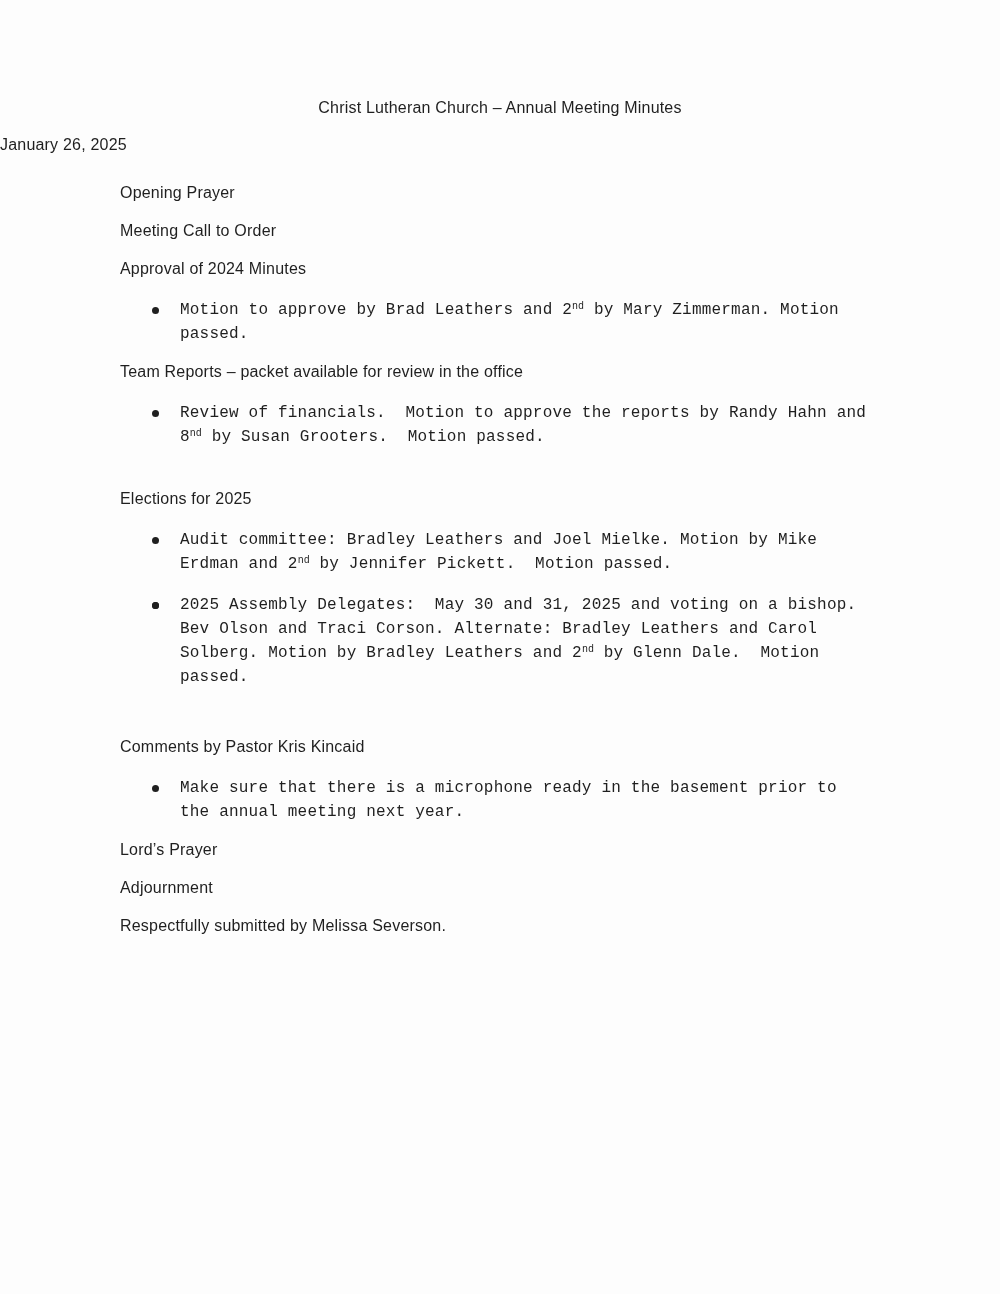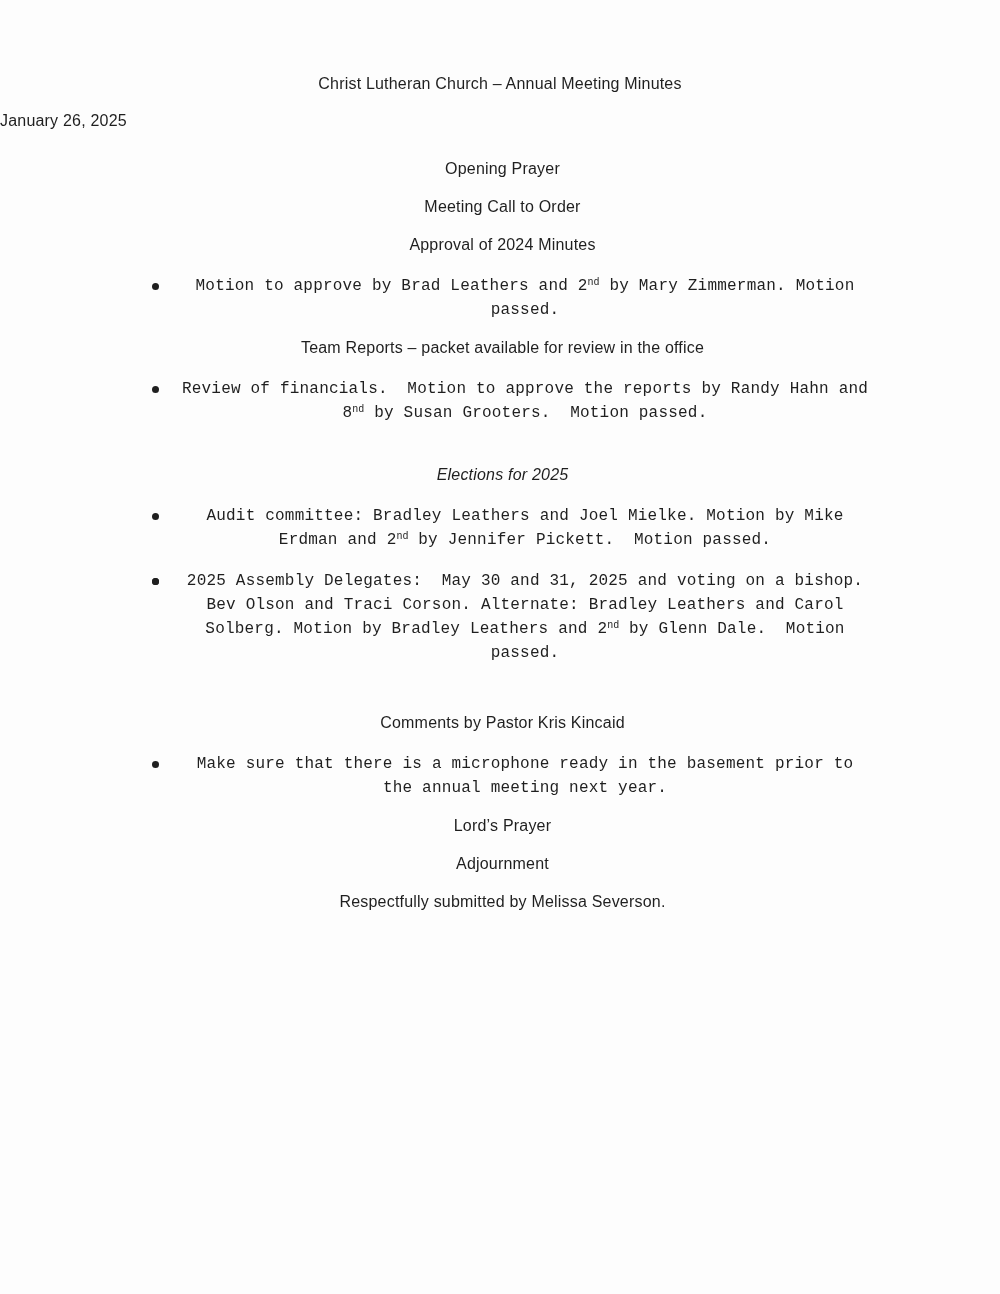--- a/index.html
+++ b/index.html
@@ -16,48 +16,47 @@
   }
   .page {
     position: relative;
     width: 1000px;
     height: 1294px;
     background: #fdfdfd;
     overflow: hidden;
     box-sizing: border-box;
   }
   .doc-title {
-    padding-top: 72px;
+    padding-top: 96px;
     text-align: center;
     font-size: 16px;
     line-height: 24px;
     letter-spacing: 0.2px;
     white-space: pre-wrap;
   }
   .doc-date {
     margin-top: 13px;
     text-align: left;
     font-size: 16px;
     line-height: 24px;
     letter-spacing: 0.2px;
     white-space: pre-wrap;
   }
   .content {
     margin: 24px 115px 0 120px;
     font-size: 16px;
     line-height: 24px;
-    text-align: center;
   }
   .heading {
     margin-top: 14px;
     line-height: 24px;
     letter-spacing: 0.2px;
     white-space: pre-wrap;
   }
-  .heading.gap-large { margin-top: 38px; font-style: italic; }
+  .heading.gap-large { margin-top: 38px; }
   .heading.gap-xlarge { margin-top: 46px; }
   .bullet {
     position: relative;
     margin-top: 17px;
     padding-left: 60px;
     max-width: 690px;
     box-sizing: content-box;
     font-family: Liberation Mono, monospace;
   }
   .bullet.in-list + .bullet.in-list { }

